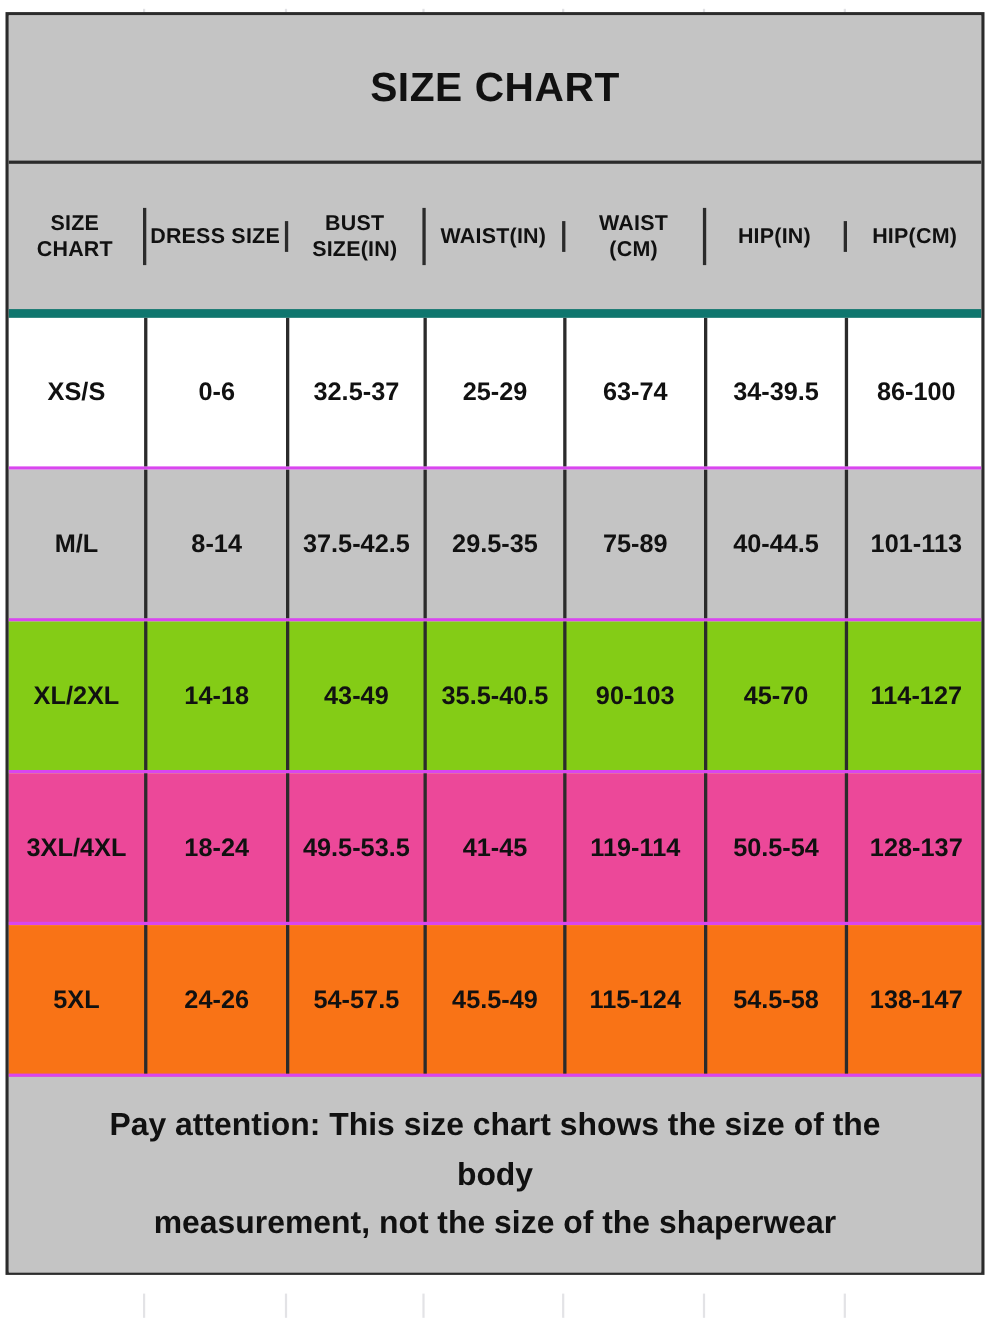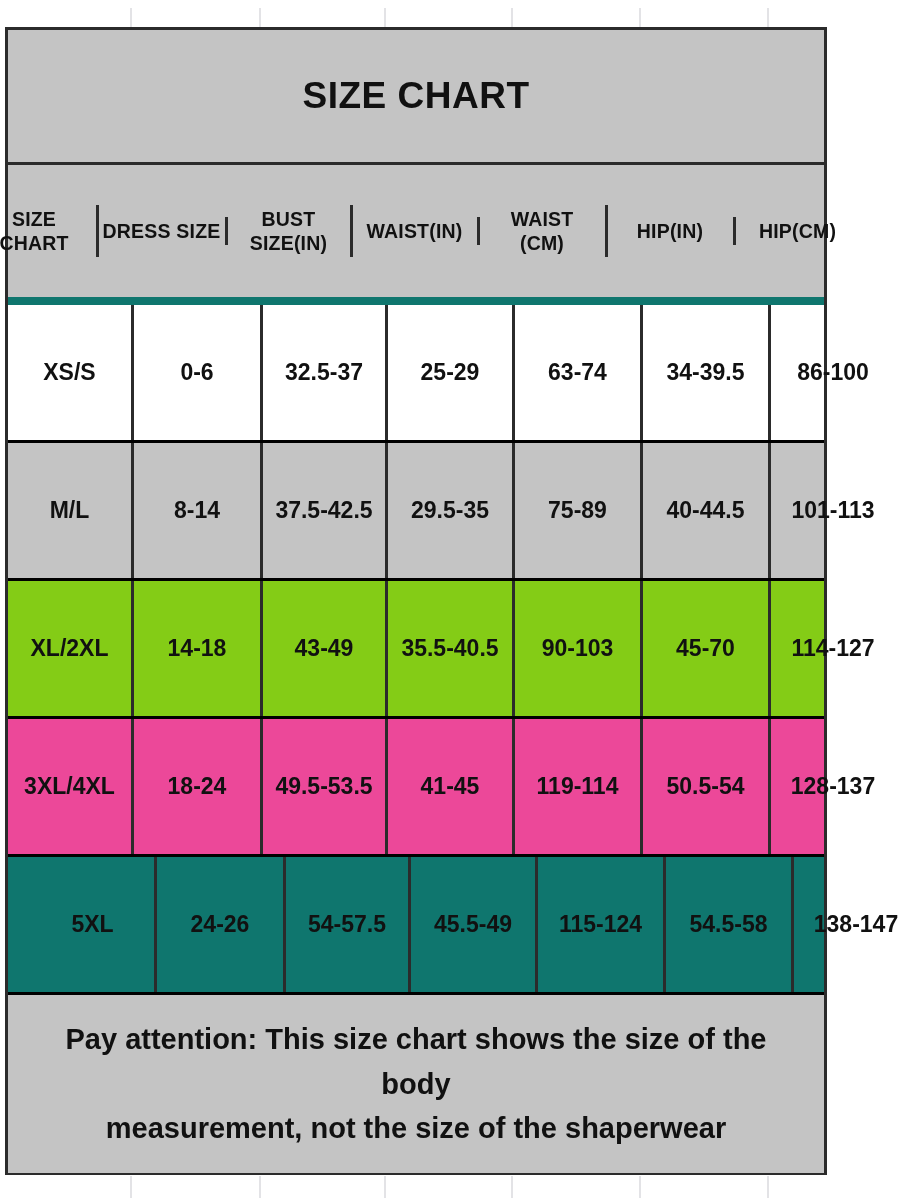--- a/index.html
+++ b/index.html
@@ -25,22 +25,22 @@
     width: 2px;
     background: #e3e3e6;
   }
   .gridline-stub.top    { top: 8px;    height: 19px; }
   .gridline-stub.bottom { top: 1176px; height: 22px; }
 
   
   #chart-frame {
     position: absolute;
     left: 5px;
-    top: 27px;
-    width: 822px;
+    top: 11px;
+    width: 890px;
     height: 1148px;
     border: 3px solid #2b2b2b;
     background: #ffffff;
   }
 
   .band {
     width: 100%;
     background: var(--gray);
     display: flex;
     align-items: center;
@@ -85,21 +85,21 @@
     border-bottom: 8px solid #0f766e;
   }
   #header-row .cell {
     font-size: 19.5px;
     letter-spacing: 0.2px;
   }
   #header-row .cell span { display: block; }
 
   .data-row {
     height: 138px;
-    border-bottom: 3px solid #000000;
+    border-bottom: 3px solid #d946ef;
   }
   .data-row .cell { font-size: 23px; }
 
   .row-white { background: #ffffff; }
   .row-gray  { background: var(--gray); }
 
   
   #footer-band {
     height: 178px;
     flex-direction: column;
@@ -212,21 +212,21 @@
     <div class="row data-row row-gray" style="background: #ec4899;">
       <div class="cell">3XL/4XL</div>
       <div class="cell">18-24</div>
       <div class="cell">49.5-53.5</div>
       <div class="cell">41-45</div>
       <div class="cell">119-114</div>
       <div class="cell">50.5-54</div>
       <div class="cell">128-137</div>
     </div>
 
-    <div class="row data-row row-white" style="background: #0f766e; padding-left: 23px;">
+    <div class="row data-row row-white" style="background: #f97316;">
       <div class="cell">5XL</div>
       <div class="cell">24-26</div>
       <div class="cell">54-57.5</div>
       <div class="cell">45.5-49</div>
       <div class="cell">115-124</div>
       <div class="cell">54.5-58</div>
       <div class="cell">138-147</div>
     </div>
 
     <div id="footer-band" class="band">

